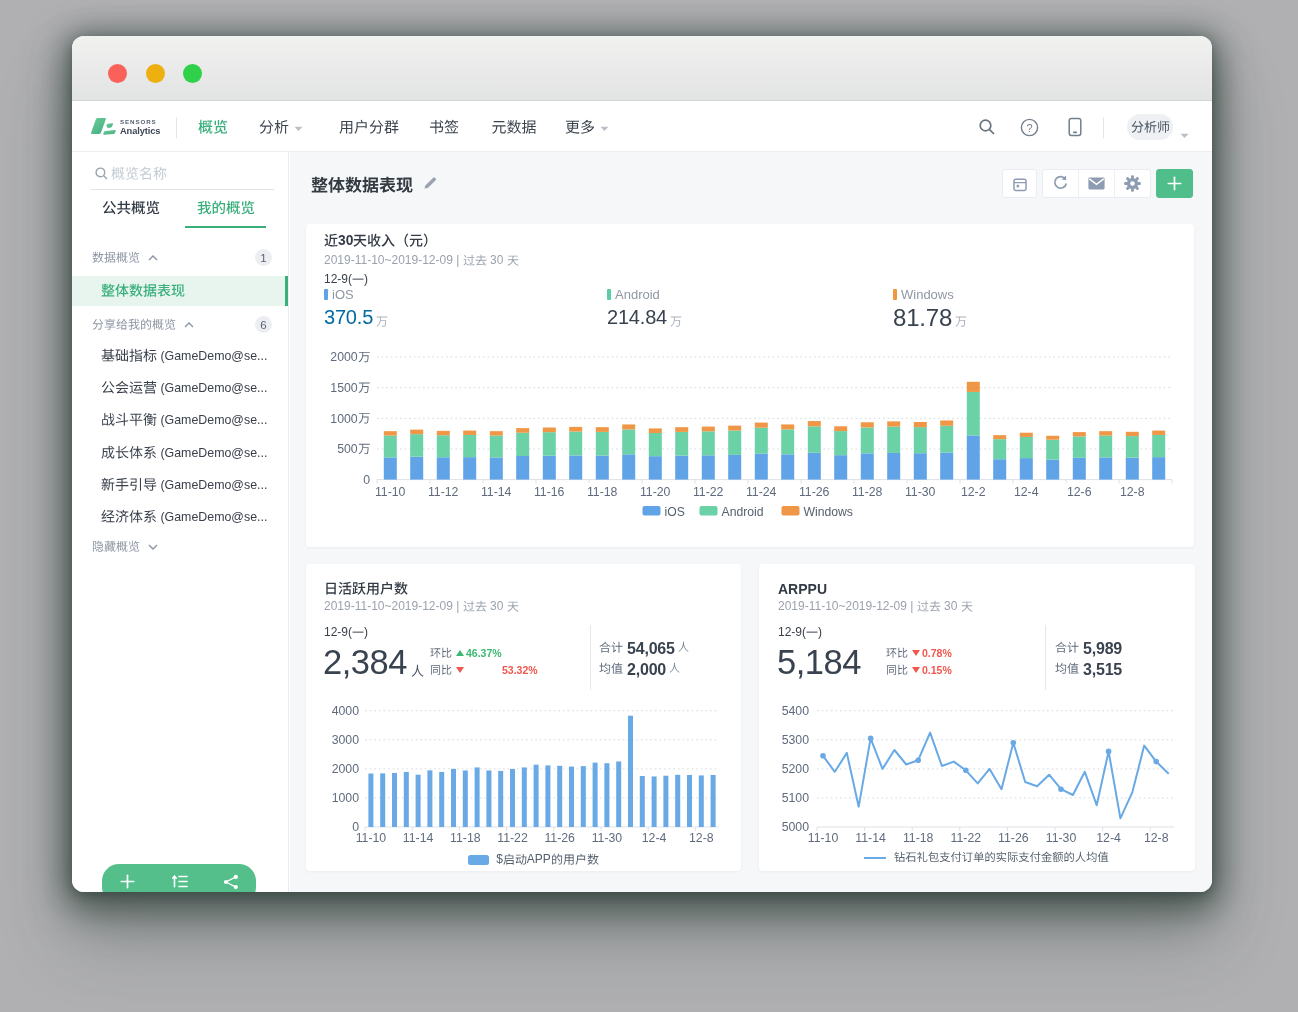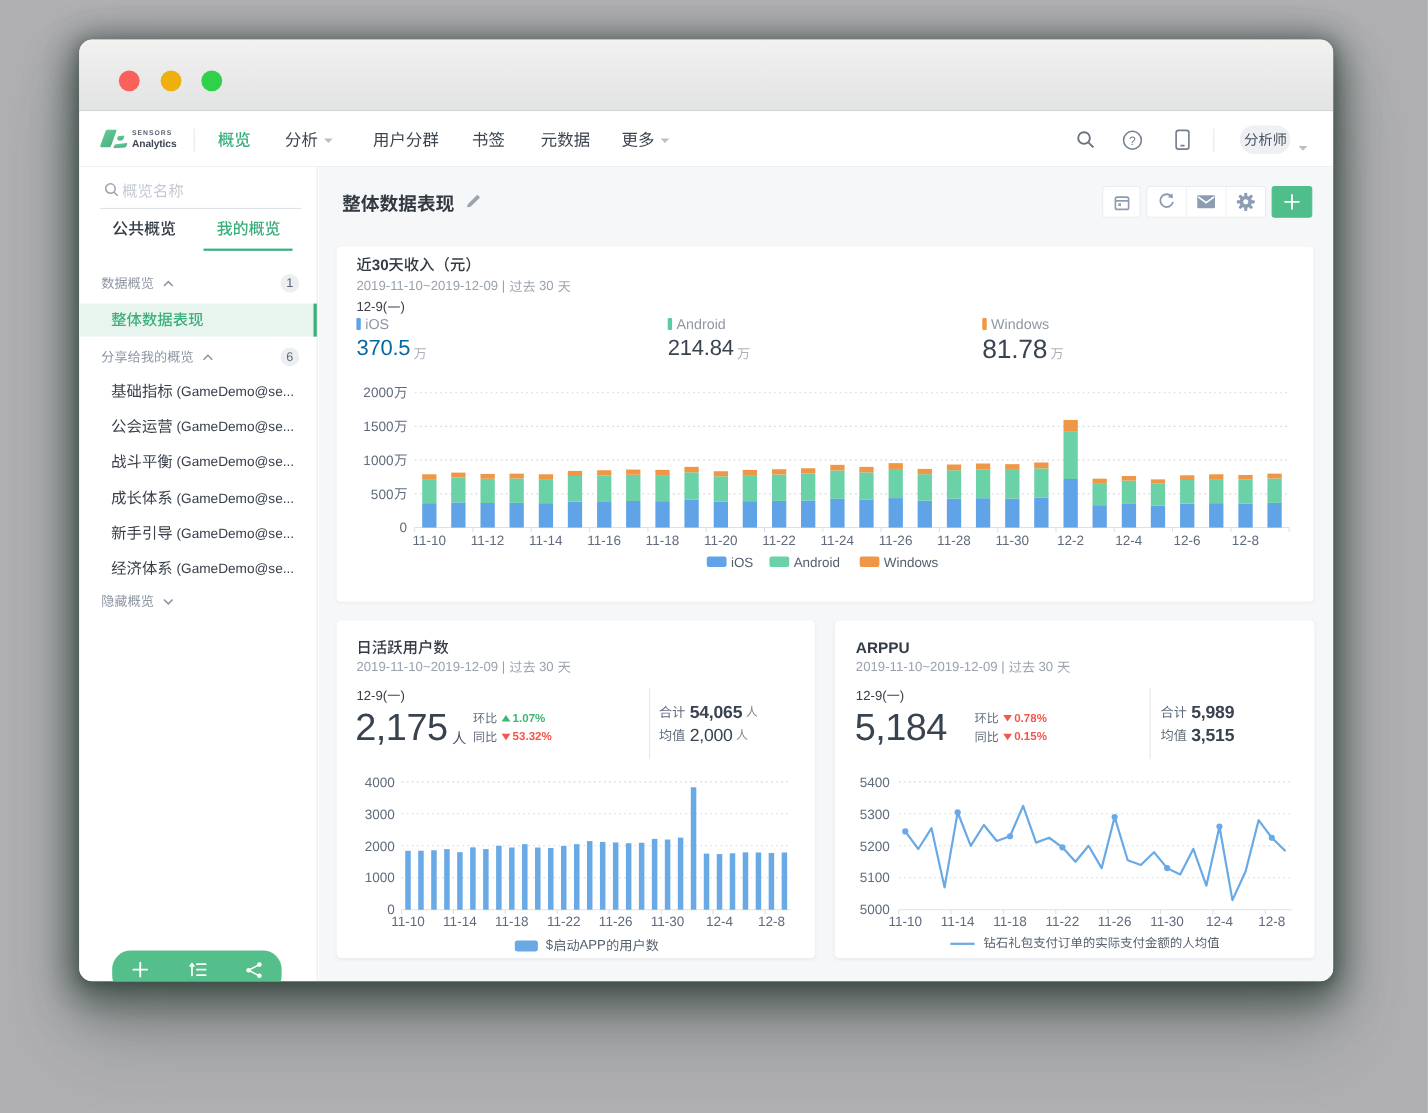--- a/index.html
+++ b/index.html
@@ -526,63 +526,63 @@
           </svg><span style="display:inline-block;vertical-align:top;font-size:12.0px;color:#9aa2ad;line-height:13px;font-weight:400;">&nbsp;30&nbsp;</span><svg width="12" height="13" style="display:inline-block;vertical-align:top;" fill="#9aa2ad">
             <g transform="translate(0,10.80) scale(0.01200,-0.01200)">
               <use href="#r5929" x="0"></use>
             </g>
           </svg></div>
         <div class="ln" style="left:18px;top:62px"><span style="display:inline-block;vertical-align:top;font-size:12.0px;color:#39404a;line-height:13px;font-weight:400;">12-9(</span><svg width="12" height="13" style="display:inline-block;vertical-align:top;" fill="#39404a">
             <g transform="translate(0,10.80) scale(0.01200,-0.01200)">
               <use href="#r4e00" x="0"></use>
             </g>
           </svg><span style="display:inline-block;vertical-align:top;font-size:12.0px;color:#39404a;line-height:13px;font-weight:400;">)</span></div>
-        <div class="ln" style="left:17px;top:81px"><span style="display:inline-block;vertical-align:top;font-size:34.5px;color:#39434f;line-height:34px;letter-spacing:-0.5px">2,175</span></div>
+        <div class="ln" style="left:17px;top:81px"><span style="display:inline-block;vertical-align:top;font-size:34.5px;color:#39434f;line-height:34px;letter-spacing:-0.5px">2,384</span></div>
         <div class="ln" style="left:105px;top:100px"><svg width="13" height="15" style="display:inline-block;vertical-align:top;" fill="#4a5464">
             <g transform="translate(0,11.70) scale(0.01300,-0.01300)">
               <use href="#r4eba" x="0"></use>
             </g>
           </svg></div>
         <div class="ln" style="left:124px;top:83px;display:flex;align-items:center">
           <svg width="22" height="12" style="display:inline-block;vertical-align:top;" fill="#5e6879">
             <g transform="translate(0,9.90) scale(0.01100,-0.01100)">
               <use href="#r73af" x="0"></use>
               <use href="#r6bd4" x="1000"></use>
             </g>
           </svg>
           <span style="display:inline-block;width:0;height:0;border-left:4px solid transparent;border-right:4px solid transparent;border-bottom:6px solid #3cb873;margin:0 2px 1px 4px"></span>
-          <span style="display:inline-block;vertical-align:top;font-size:10.5px;color:#3cb873;line-height:12px;font-weight:700;">1.07%</span>
+          <span style="display:inline-block;vertical-align:top;font-size:10.5px;color:#3cb873;line-height:12px;font-weight:700;">46.37%</span>
         </div>
         <div class="ln" style="left:124px;top:100px;display:flex;align-items:center">
           <svg width="22" height="12" style="display:inline-block;vertical-align:top;" fill="#5e6879">
             <g transform="translate(0,9.90) scale(0.01100,-0.01100)">
               <use href="#r540c" x="0"></use>
               <use href="#r6bd4" x="1000"></use>
             </g>
           </svg>
           <span style="display:inline-block;width:0;height:0;border-left:4px solid transparent;border-right:4px solid transparent;border-top:6px solid #f2574e;margin:0 2px 1px 4px"></span>
-          <span style="display:inline-block;vertical-align:top;font-size:10.5px;color:#f2574e;line-height:12px;font-weight:700;">53.32%</span>
+          <span style="display:inline-block;vertical-align:top;font-size:10.5px;color:#f2574e;line-height:12px;font-weight:700;margin-left:36px;">53.32%</span>
         </div>
         <div class="abs" style="left:284px;top:61px;width:1px;height:65px;background:#e5e8ec"></div>
         <div class="ln" style="left:293px;top:77px"><svg width="24" height="13" style="display:inline-block;vertical-align:top;" fill="#5f6a7b">
             <g transform="translate(0,10.80) scale(0.01200,-0.01200)">
               <use href="#r5408" x="0"></use>
               <use href="#r8ba1" x="1000"></use>
             </g>
           </svg><span style="display:inline-block;vertical-align:top;font-size:16px;color:#39434f;line-height:16px;font-weight:700;letter-spacing:-0.2px;margin-left:4px">54,065</span><svg width="11" height="12" style="display:inline-block;vertical-align:top;margin-left:3px" fill="#7a8495">
             <g transform="translate(0,9.90) scale(0.01100,-0.01100)">
               <use href="#r4eba" x="0"></use>
             </g>
           </svg></div>
         <div class="ln" style="left:293px;top:98px"><svg width="24" height="13" style="display:inline-block;vertical-align:top;" fill="#5f6a7b">
             <g transform="translate(0,10.80) scale(0.01200,-0.01200)">
               <use href="#r5747" x="0"></use>
               <use href="#r503c" x="1000"></use>
             </g>
-          </svg><span style="display:inline-block;vertical-align:top;font-size:16px;color:#39434f;line-height:16px;font-weight:400;letter-spacing:-0.2px;margin-left:4px">2,000</span><svg width="11" height="12" style="display:inline-block;vertical-align:top;margin-left:3px" fill="#7a8495">
+          </svg><span style="display:inline-block;vertical-align:top;font-size:16px;color:#39434f;line-height:16px;font-weight:700;letter-spacing:-0.2px;margin-left:4px">2,000</span><svg width="11" height="12" style="display:inline-block;vertical-align:top;margin-left:3px" fill="#7a8495">
             <g transform="translate(0,9.90) scale(0.01100,-0.01100)">
               <use href="#r4eba" x="0"></use>
             </g>
           </svg></div>
         <svg width="436" height="167" style="position:absolute;left:0;top:140px">
           <line x1="59.0" y1="93.94" x2="413.0" y2="93.94" stroke="#d8dce1" stroke-width="1" stroke-dasharray="1.8,2.8"></line>
           <line x1="59.0" y1="64.88" x2="413.0" y2="64.88" stroke="#d8dce1" stroke-width="1" stroke-dasharray="1.8,2.8"></line>
           <line x1="59.0" y1="35.82" x2="413.0" y2="35.82" stroke="#d8dce1" stroke-width="1" stroke-dasharray="1.8,2.8"></line>
           <line x1="59.0" y1="6.76" x2="413.0" y2="6.76" stroke="#d8dce1" stroke-width="1" stroke-dasharray="1.8,2.8"></line>
           <line x1="59.0" y1="123.00" x2="413.0" y2="123.00" stroke="#dde1e6" stroke-width="1"></line>

